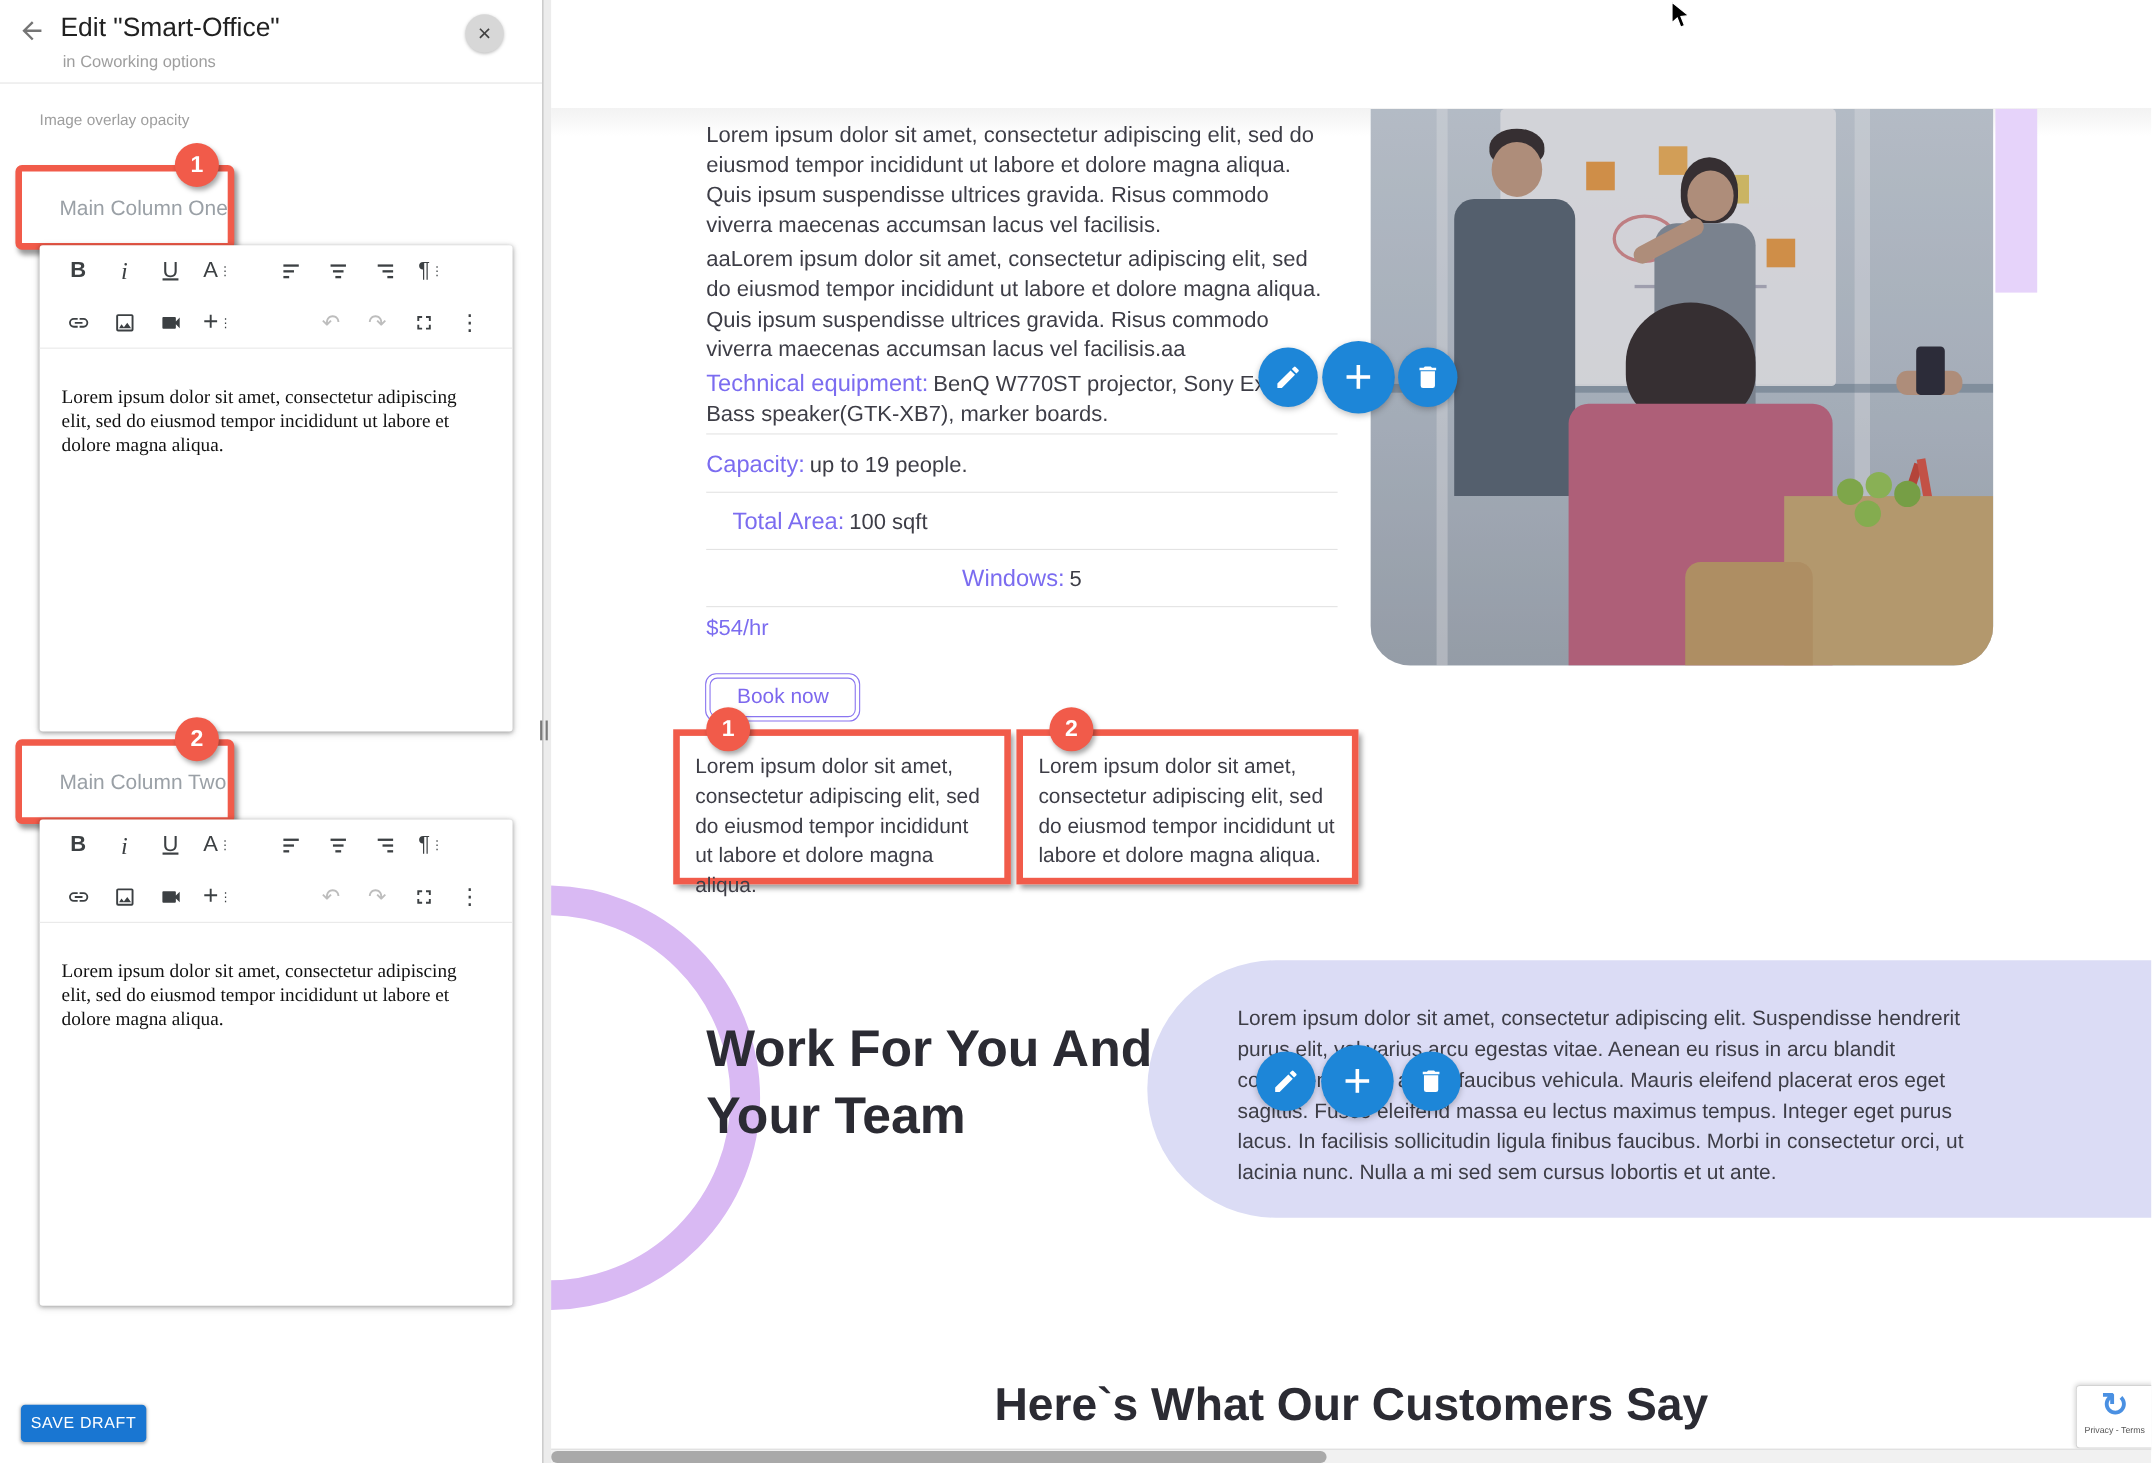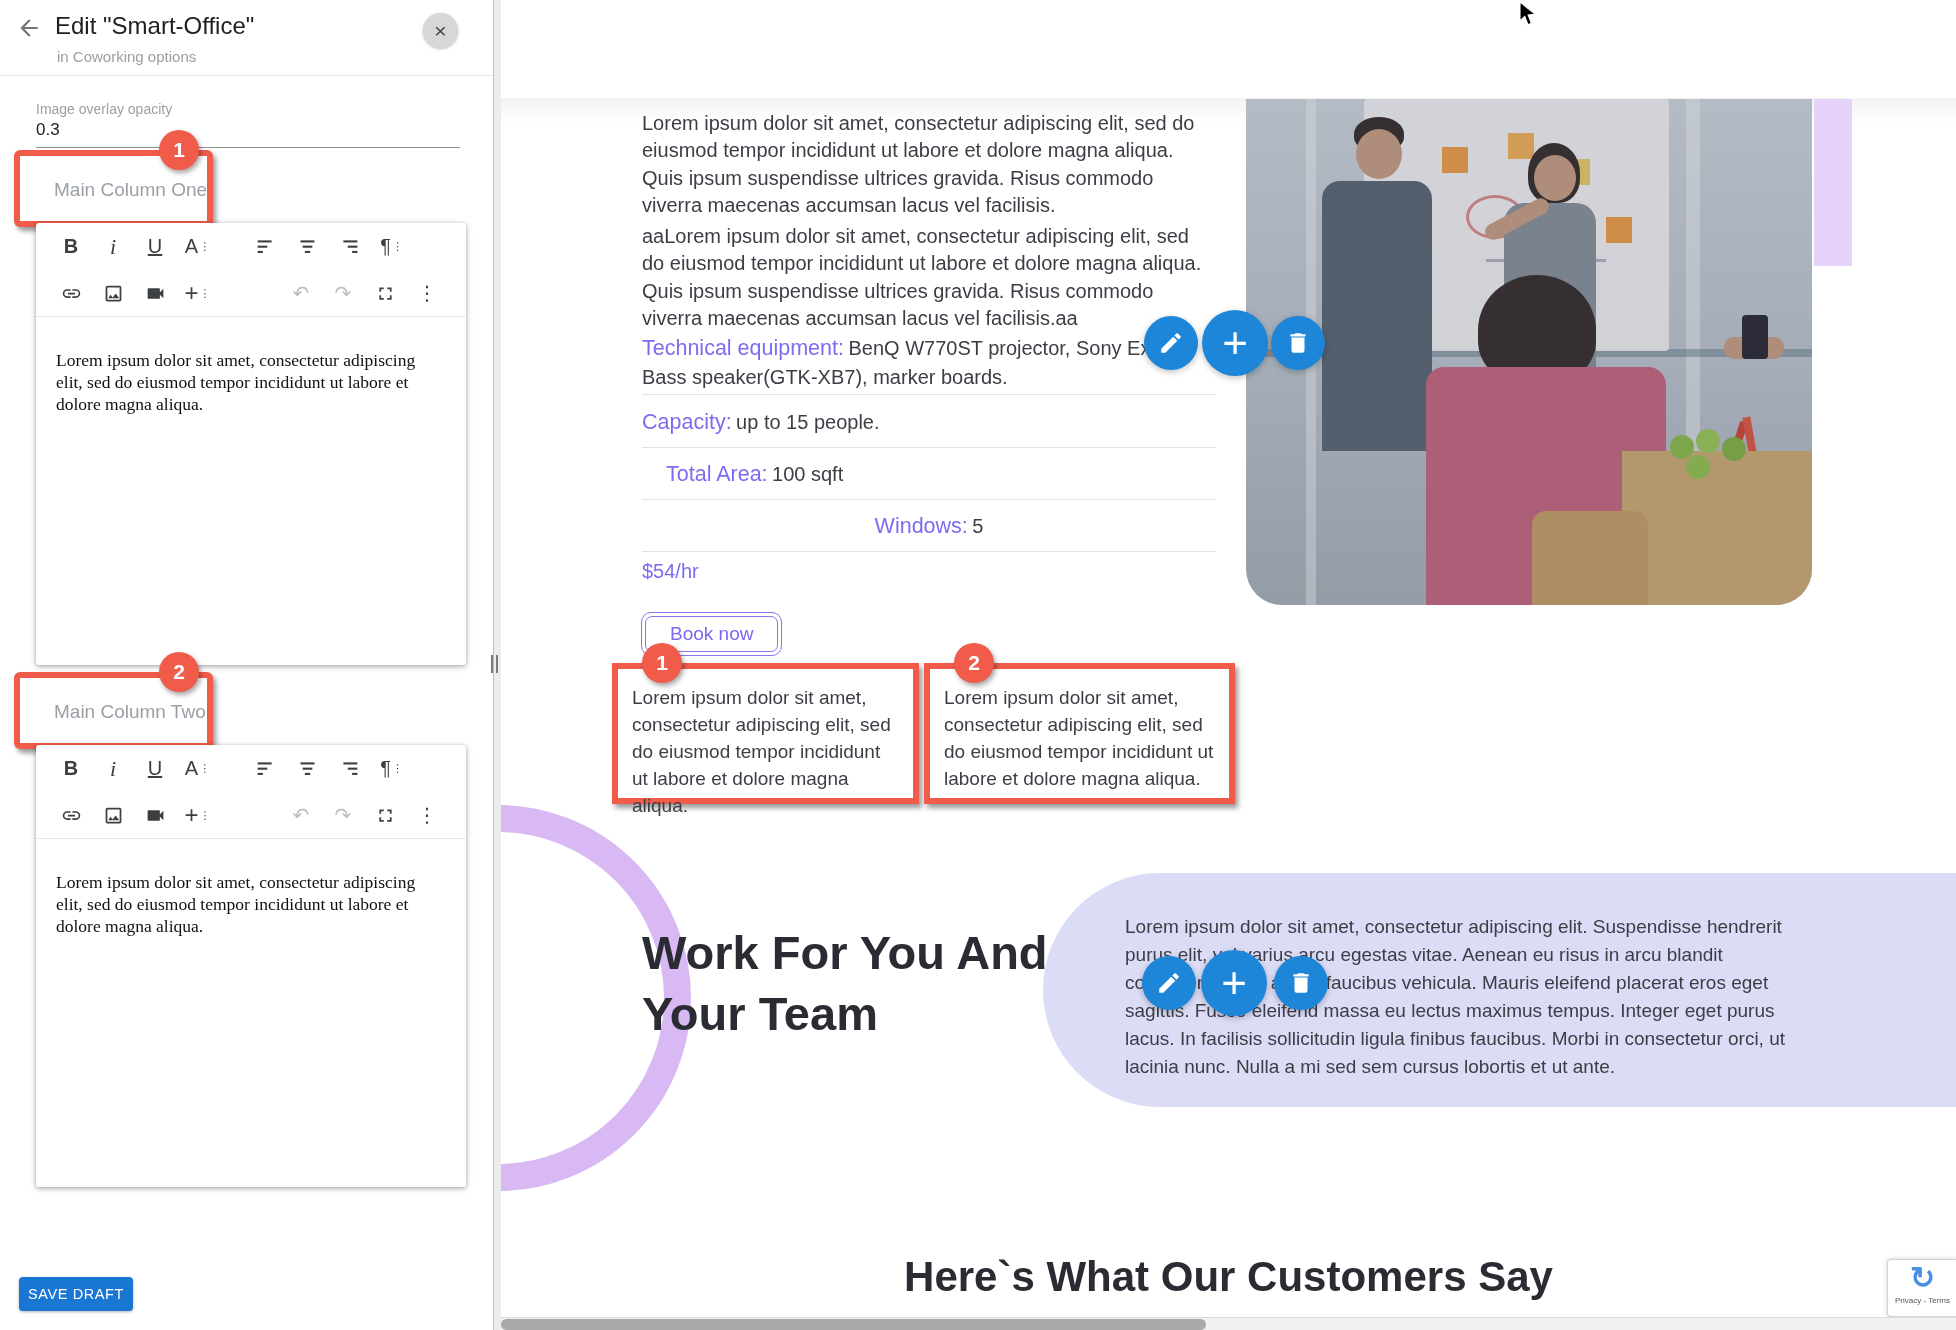--- a/index.html
+++ b/index.html
@@ -124,21 +124,20 @@
         <svg viewBox="0 0 24 24">
             <path d="M20 11H7.8l5.6-5.6L12 4l-8 8 8 8 1.4-1.4L7.8 13H20v-2z"></path>
           </svg>
       </span>
       <div class="sb-title">Edit "Smart-Office"</div>
       <div class="sb-subtitle">in Coworking options</div>
     </div>
     <div class="close-btn">×</div>
 
     <div class="field-label">Image overlay opacity</div>
-    <input class="opacity-input" type="text" value="0.3" style="">
 
     <div class="red-note note-1">
       <div class="note-label">Main Column One</div>
       <div class="num-badge note-badge">1</div>
     </div>
 
     <div class="editor-card ed-1">
       <div class="tb-row">
         <span class="tb-btn tb-bold">B</span>
         <span class="tb-btn tb-italic">i</span>
@@ -329,21 +328,21 @@
     <p class="pv-p p1">Lorem ipsum dolor sit amet, consectetur adipiscing elit, sed do eiusmod tempor incididunt ut labore et dolore magna aliqua. Quis ipsum suspendisse ultrices gravida. Risus commodo viverra maecenas accumsan lacus vel facilisis.</p>
     <p class="pv-p p2">aaLorem ipsum dolor sit amet, consectetur adipiscing elit, sed do eiusmod tempor incididunt ut labore et dolore magna aliqua. Quis ipsum suspendisse ultrices gravida. Risus commodo viverra maecenas accumsan lacus vel facilisis.aa</p>
 
     <p class="spec-row tech">
       <span class="spec-label">Technical equipment:</span>
       <span class="spec-value">BenQ W770ST projector, Sony Extra Bass speaker(GTK-XB7), marker boards.</span>
     </p>
     <div class="pv-hr hr1"></div>
     <p class="spec-row cap">
       <span class="spec-label">Capacity:</span>
-      <span class="spec-value">up to 15 people.</span>
+      <span class="spec-value">up to 19 people.</span>
     </p>
     <div class="pv-hr hr2"></div>
     <p class="spec-row area">
       <span class="spec-label">Total Area:</span>
       <span class="spec-value">100 sqft</span>
     </p>
     <div class="pv-hr hr3"></div>
     <p class="spec-row win">
       <span class="spec-label">Windows:</span>
       <span class="spec-value">5</span>

